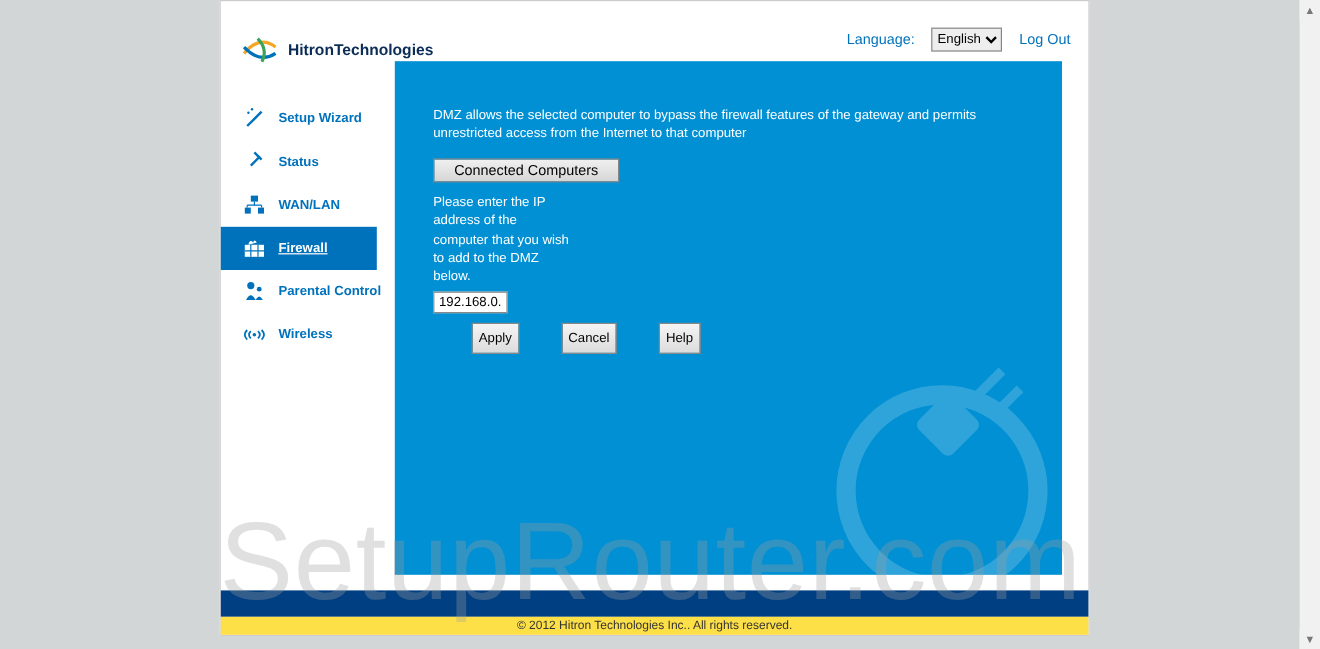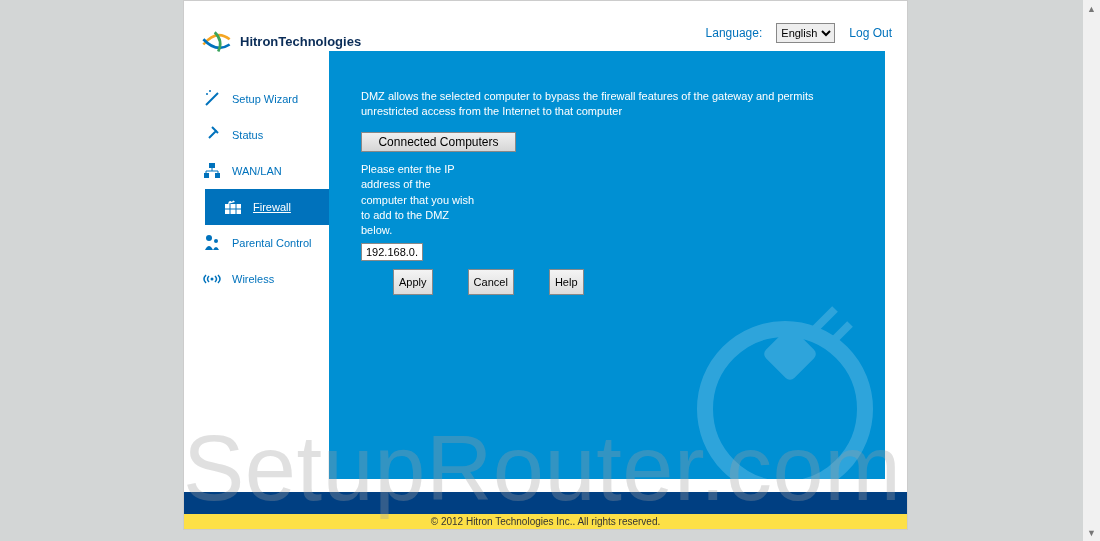--- a/index.html
+++ b/index.html
@@ -11,24 +11,24 @@
 .frame { position: absolute; left: 183px; top: 0; width: 725px; background: #fff; border: 1px solid #ccc; height: 530px; }
 .watermark { position: absolute; left: 183px; bottom: 20px; font-size: 92px; font-weight: 400; letter-spacing: 0.5px; color: rgba(160,160,160,0.32); pointer-events: none; font-family: "Segoe UI Light", Arial, sans-serif; }
 .header-row { position: relative; height: 50px; }
 .logo { position: absolute; left: 15px; top: 25px; display: flex; align-items: center; }
 .logo svg { width: 35px; height: 30px; }
 .logo-text { font-size: 13px; font-weight: bold; color: #0a2c57; margin-left: 6px; }
 .top-right { position: absolute; right: 15px; top: 22px; font-size: 12px; display: flex; align-items: center; gap: 14px; margin-left: 16px; }
 .lang-label { color: #0072bc; }
 .lang-sel { font-size: 11px; height: 20px; border: 1px solid #888; background: #eee; }
 .logout { color: #0072bc; text-decoration: none; font-size: 12px; }
-.sidebar { position: absolute; left: 0; top: 80px; width: 162px; }
+.sidebar { position: absolute; left: 0; top: 80px; width: 162px; font-weight: bold; }
 .side { display: flex; align-items: center; height: 36px; padding-left: 18px; font-size: 11px; color: #0072bc; cursor: pointer; }
 .side .ic { width: 20px; height: 18px; margin-right: 10px; display: flex; align-items: center; justify-content: center; }
-.side.active { background: #0072bc; color: #fff; margin: 0 0 0 21px; width: 130px; border-radius:0; }
+.side.active { background: #0072bc; color: #fff; margin: 0 0 0 0; width: 130px; border-radius:0; }
 .side.active .lbl { text-decoration: underline; }
 .content-zone { position: absolute; left: 145px; top: 50px; right: 22px; bottom: 25px; }
 .tabs { height: 26px; display: flex; }
 .tab { padding: 0 14px; height: 26px; font-size: 11px; color: #fff; background: #005fa3; display: flex; align-items: center; margin-right: 1px; cursor: pointer; border-top-left-radius:3px; border-top-right-radius:3px; }
 .tab.active { background: #0090d3; text-decoration: underline; }
 .panel { background: #0090d3; height: 428px; color: #fff; font-size: 11px; padding: 38px 32px; position: relative; overflow: hidden; }
 .desc { line-height: 1.4; max-width: 490px; margin-bottom: 12px; }
 .host-row { display: flex; align-items: center; gap: 50px; margin-bottom: 14px; }
 .conn-btn { width:155px; height: 20px; font-size: 12px; background: linear-gradient(#f0f0f0,#d6d6d6); border: 1px solid #888; cursor: pointer; }
 .prompt { max-width: 115px; line-height: 1.4; margin-top: 10px; }

